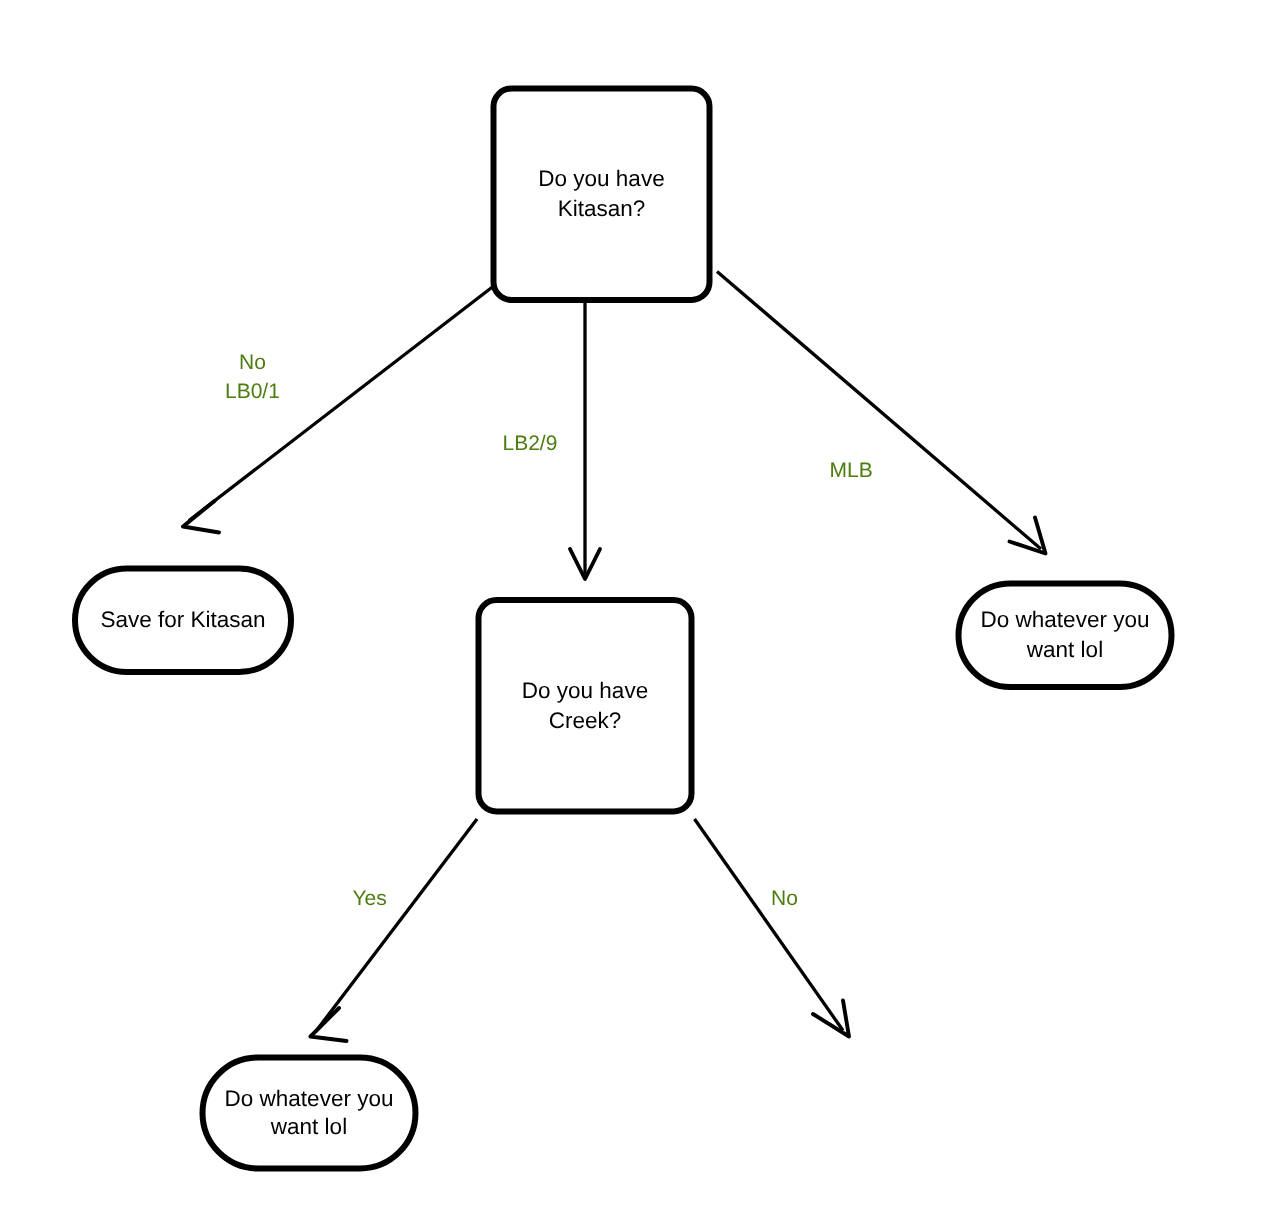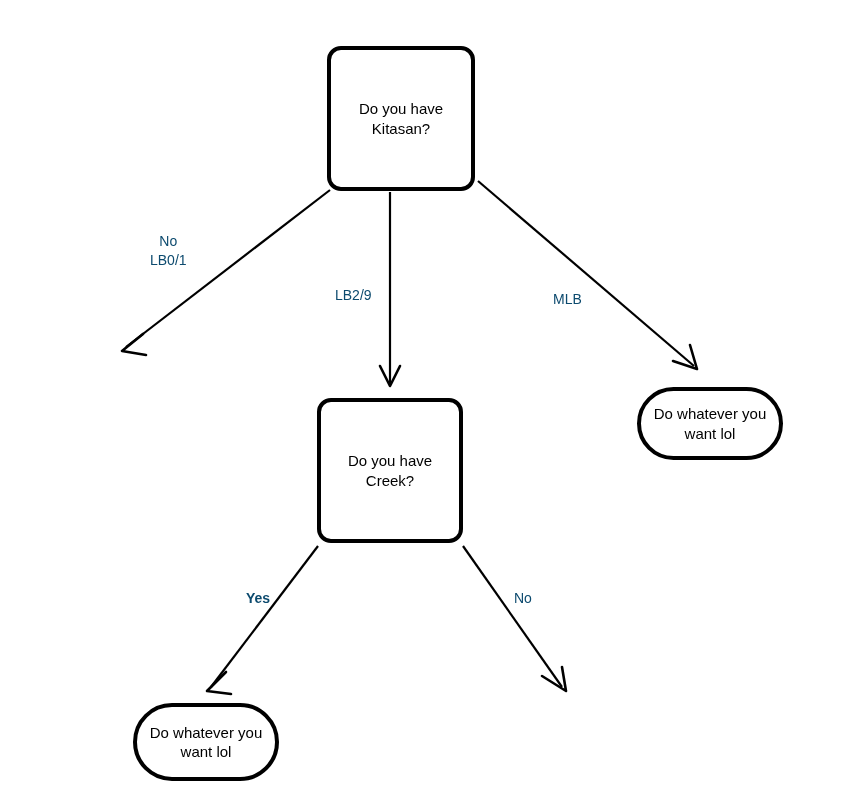--- a/index.html
+++ b/index.html
@@ -43,21 +43,21 @@
   .node-terminal {
     border-radius: 999px;
   }
   .node-label {
     display: block;
     white-space: pre-line;
     padding: 0 8px;
   }
   .edge-label {
     position: absolute;
-    color: #0c4a6e;
+    color: #4d7c0f;
     font-size: 14px;
     line-height: 1.35;
     white-space: pre-line;
     text-align: center;
   }
 </style>
 </head>
 <body>
 
 <div id="canvas">
@@ -78,25 +78,28 @@
     <g>
       <line x1="318" y1="546" x2="211" y2="687" stroke="#000000" stroke-width="2.2"></line>
       <polyline points="226,672 207,691 231,694" fill="none" stroke="#000000" stroke-width="2.6" stroke-linecap="round" stroke-linejoin="round"></polyline>
     </g>
     <g>
       <line x1="463" y1="546" x2="562" y2="687" stroke="#000000" stroke-width="2.2"></line>
       <polyline points="542,676 566,691 562,667" fill="none" stroke="#000000" stroke-width="2.6" stroke-linecap="round" stroke-linejoin="round"></polyline>
     </g>
   </svg>
 
-  <div class="node node-decision" style="left:327px; top:46px; width:148px; height:145px;">
+  <div class="node node-decision" style="left:327px; top:57px; width:148px; height:145px;">
     <span class="node-label">Do you have
 Kitasan?</span>
   </div>
 
+  <div class="node node-terminal" style="left:48px; top:377px; width:148px; height:73px;">
+    <span class="node-label">Save for Kitasan</span>
+  </div>
 
   <div class="node node-decision" style="left:317px; top:398px; width:146px; height:145px;">
     <span class="node-label">Do you have Creek?</span>
   </div>
 
   <div class="node node-terminal" style="left:637px; top:387px; width:146px; height:73px;">
     <span class="node-label">Do whatever you
 want lol</span>
   </div>
 
@@ -104,19 +107,19 @@
     <span class="node-label">Do whatever you
 want lol</span>
   </div>
 
 
   <div class="edge-label" style="left:150px; top:232px;">No
 LB0/1</div>
 
   <div class="edge-label" style="left:335px; top:286px;">LB2/9</div>
 
-  <div class="edge-label" style="left:553px; top:290px;">MLB</div>
+  <div class="edge-label" style="left:553px; top:304px;">MLB</div>
 
-  <div class="edge-label" style="left:246px; top:589px;font-weight:bold;">Yes</div>
+  <div class="edge-label" style="left:235px; top:589px;">Yes</div>
 
   <div class="edge-label" style="left:514px; top:589px;">No</div>
 
 </div>
 
 </body></html>

